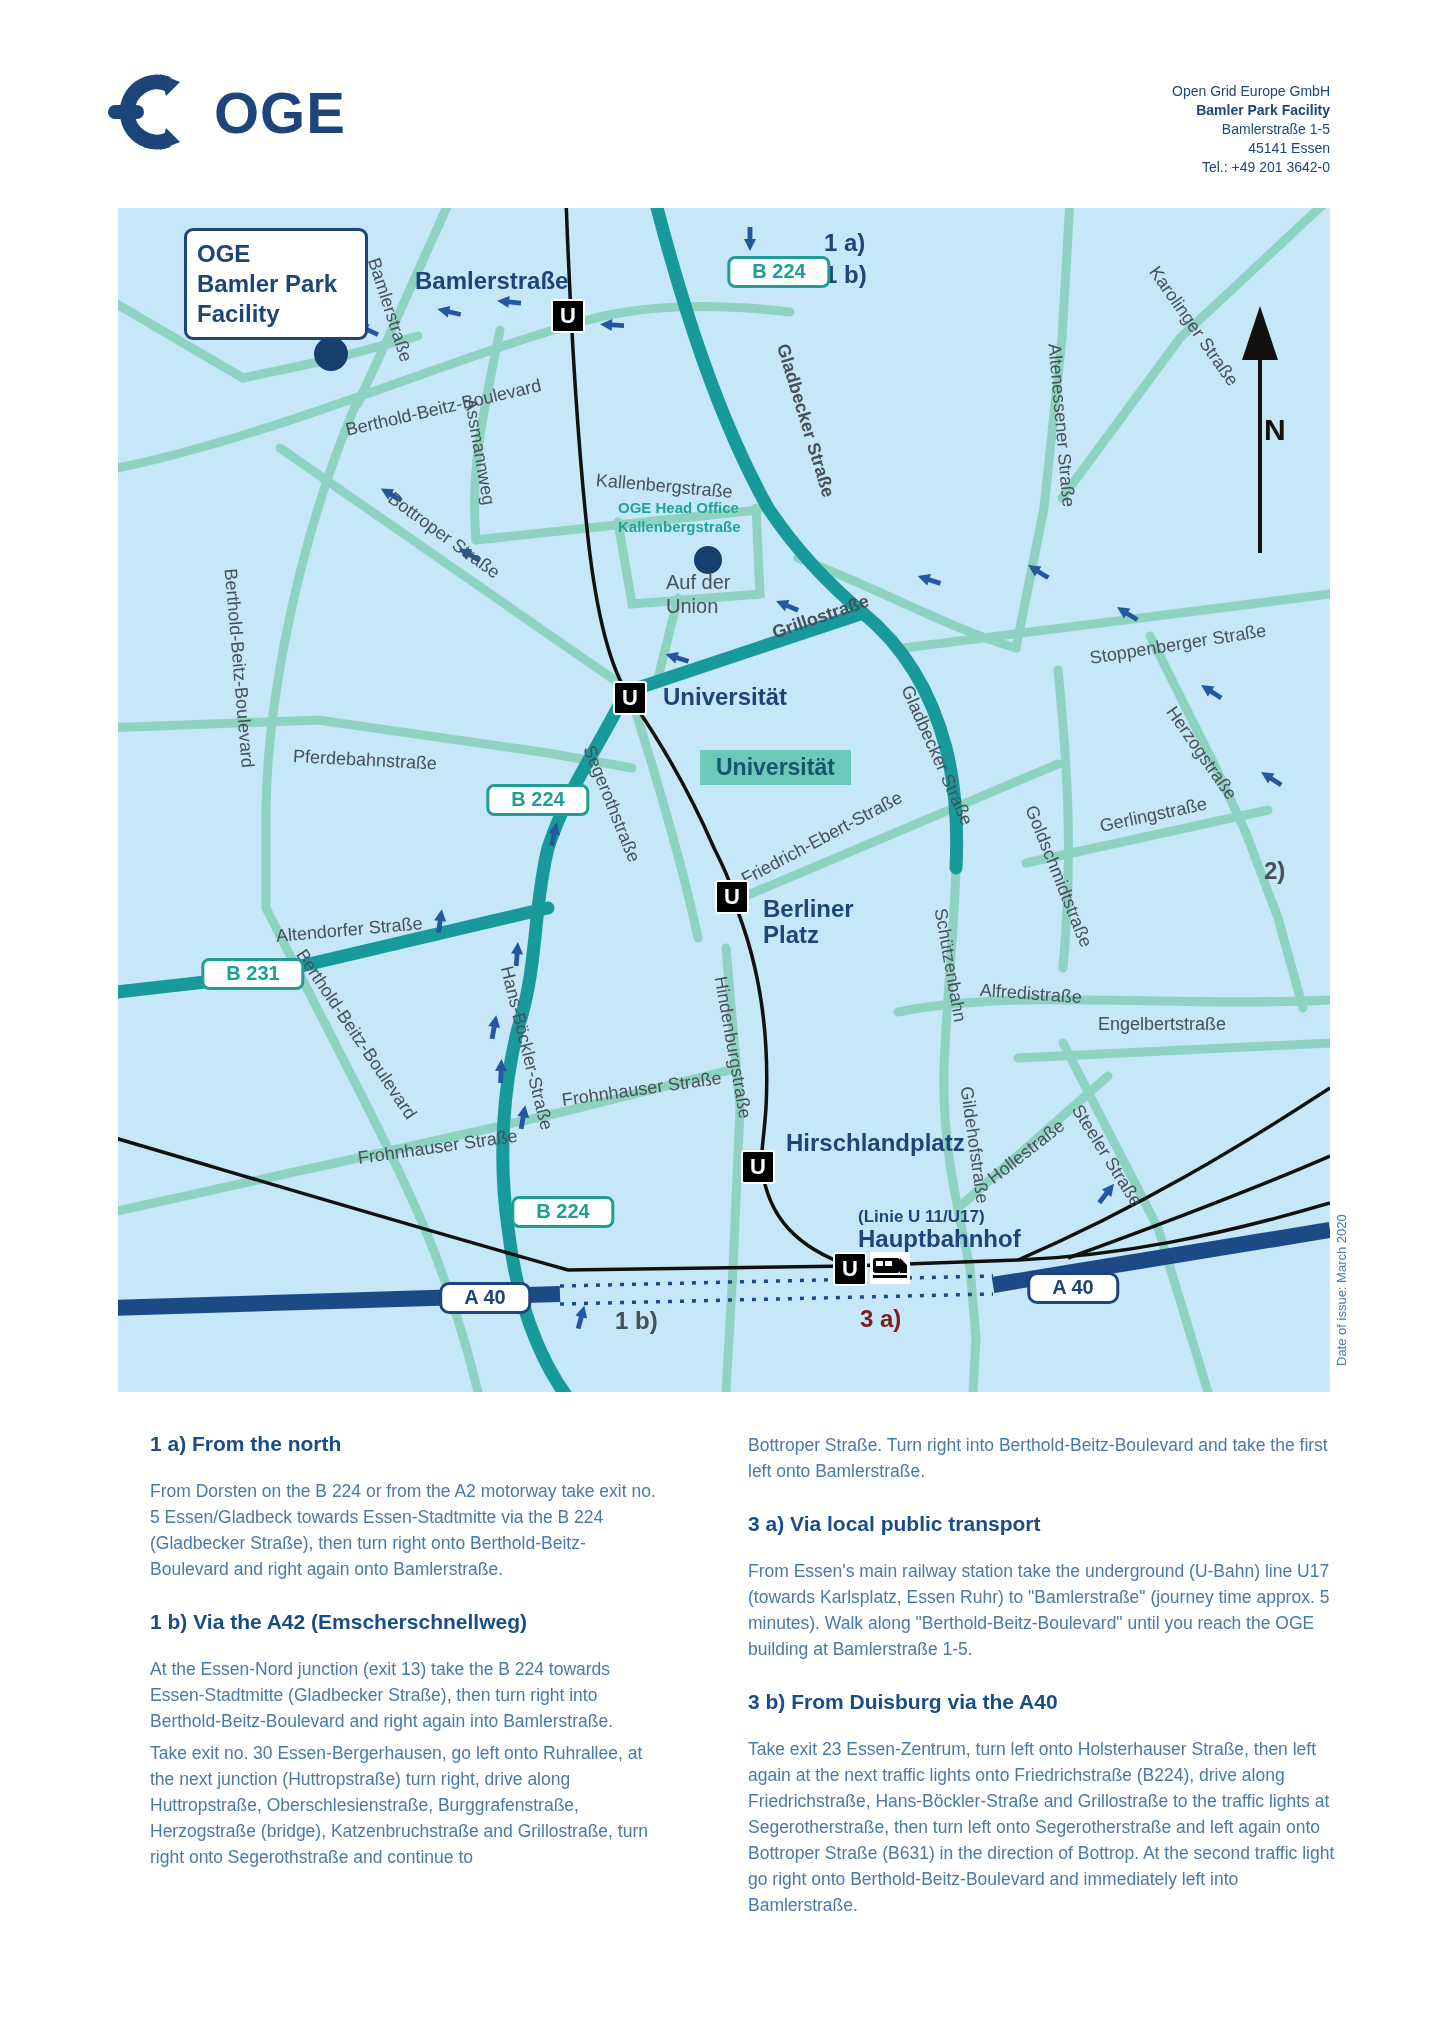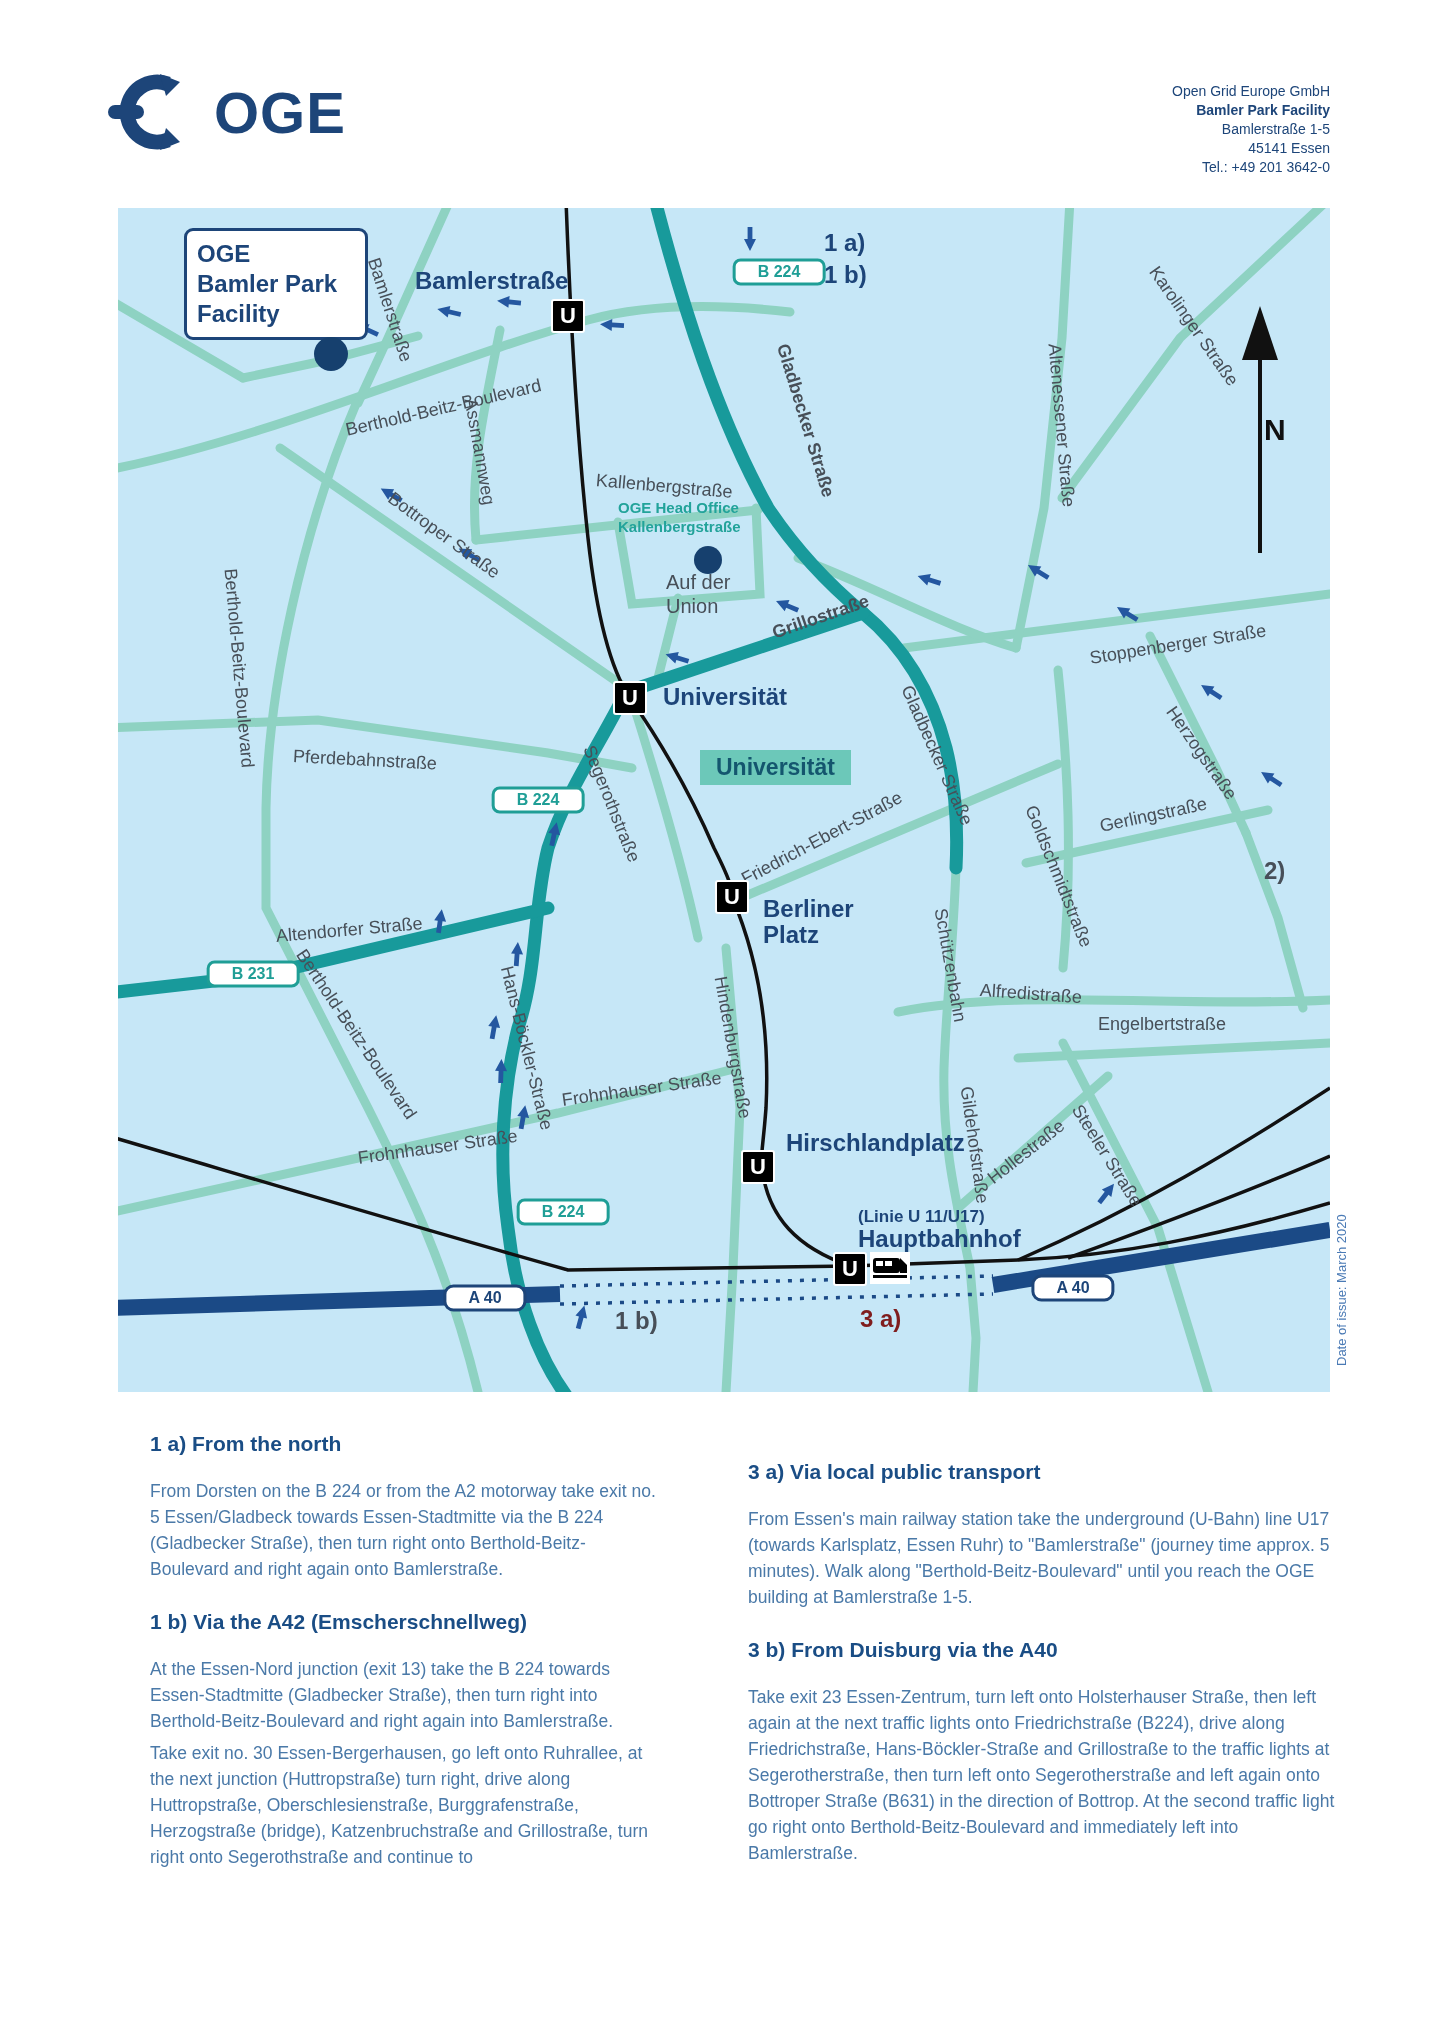--- a/index.html
+++ b/index.html
@@ -10,21 +10,21 @@
   #logo .word{font-size:58px;font-weight:bold;color:#1d4579;letter-spacing:1px;}
   #address{position:absolute;right:110px;top:82px;text-align:right;color:#1d4579;font-size:14px;line-height:19px;}
   #address .b{font-weight:bold;}
   
   #map{position:absolute;left:118px;top:208px;width:1212px;height:1184px;background:#c6e7f7;overflow:hidden;}
   #map svg.net{position:absolute;left:0;top:0;}
   .street{position:absolute;color:#474f58;font-size:18px;white-space:nowrap;transform-origin:0 50%;}
   .street.bold{font-weight:bold;}
   .navylabel{position:absolute;color:#1d4579;font-weight:bold;font-size:24px;white-space:nowrap;line-height:26px;}
   .navylabel.small{font-size:17px;}
-  .badge{position:absolute;background:#fff;border:3px solid #1f9e96;color:#1f9e96;border-radius:8px;font-weight:bold;font-size:16px;padding:1px 22px 2px;transform:translate(-50%,-50%);white-space:nowrap;}
+  .badge{position:absolute;background:#fff;border:3px solid #1f9e96;color:#1f9e96;border-radius:8px;font-weight:bold;font-size:20px;padding:1px 22px 2px;transform:translate(-50%,-50%);white-space:nowrap;}
   .badge.navy{border-color:#1d4579;color:#1d4579;border-radius:10px;}
   .uicon{position:absolute;width:30px;height:30px;background:#000;border:2px solid #fff;border-radius:3px;color:#fff;font-weight:bold;font-size:22px;line-height:29px;text-align:center;transform:translate(-50%,-50%);}
   #facilityBox{position:absolute;left:66px;top:20px;width:158px;background:#fff;border:3px solid #1d4579;border-radius:9px;padding:8px 10px;color:#1d4579;font-weight:bold;font-size:24px;line-height:30px;}
   .dot{position:absolute;background:#16406e;border-radius:50%;transform:translate(-50%,-50%);}
   #headOffice{position:absolute;left:500px;top:290px;color:#22a39a;font-weight:bold;font-size:15px;line-height:19px;}
   #unionLbl{position:absolute;left:548px;top:362px;color:#474f58;font-size:20px;line-height:24px;}
   #uniBox{position:absolute;left:582px;top:542px;background:#6cc8b9;color:#14566e;font-weight:bold;font-size:23px;padding:4px 16px;}
   #dateNote{position:absolute;left:1334px;top:1146px;height:220px;writing-mode:vertical-rl;transform:rotate(180deg);color:#4a7ab5;font-size:13px;}
   #compassN{position:absolute;left:1146px;top:205px;color:#111;font-weight:bold;font-size:30px;}
   
@@ -246,17 +246,18 @@
 
 <div id="colL" class="col">
   <h3 class="first">1 a) From the north</h3>
   <p>From Dorsten on the B 224 or from the A2 motorway take exit no. 5 Essen/Gladbeck towards Essen-Stadtmitte via the B 224 (Gladbecker Straße), then turn right onto Berthold-Beitz-Boulevard and right again onto Bamlerstraße.</p>
   <h3>1 b) Via the A42 (Emscherschnellweg)</h3>
   <p>At the Essen-Nord junction (exit 13) take the B 224 towards Essen-Stadtmitte (Gladbecker Straße), then turn right into Berthold-Beitz-Boulevard and right again into Bamlerstraße.</p>
   <p>Take exit no. 30 Essen-Bergerhausen, go left onto Ruhrallee, at the next junction (Huttropstraße) turn right, drive along Huttropstraße, Oberschlesienstraße, Burggrafenstraße, Herzogstraße (bridge), Katzenbruchstraße and Grillostraße, turn right onto Segerothstraße and continue to</p>
 </div>
 
 <div id="colR" class="col">
+  <p>Bottroper Straße. Turn right into Berthold-Beitz-Boulevard and take the first left onto Bamlerstraße.</p>
   <h3>3 a) Via local public transport</h3>
   <p>From Essen's main railway station take the underground (U-Bahn) line U17 (towards Karlsplatz, Essen Ruhr) to "Bamlerstraße" (journey time approx. 5 minutes). Walk along "Berthold-Beitz-Boulevard" until you reach the OGE building at Bamlerstraße 1-5.</p>
   <h3>3 b) From Duisburg via the A40</h3>
   <p>Take exit 23 Essen-Zentrum, turn left onto Holsterhauser Straße, then left again at the next traffic lights onto Friedrichstraße (B224), drive along Friedrichstraße, Hans-Böckler-Straße and Grillostraße to the traffic lights at Segerotherstraße, then turn left onto Segerotherstraße and left again onto Bottroper Straße (B631) in the direction of Bottrop. At the second traffic light go right onto Berthold-Beitz-Boulevard and immediately left into Bamlerstraße.</p>
 </div>
 
 </body></html>

